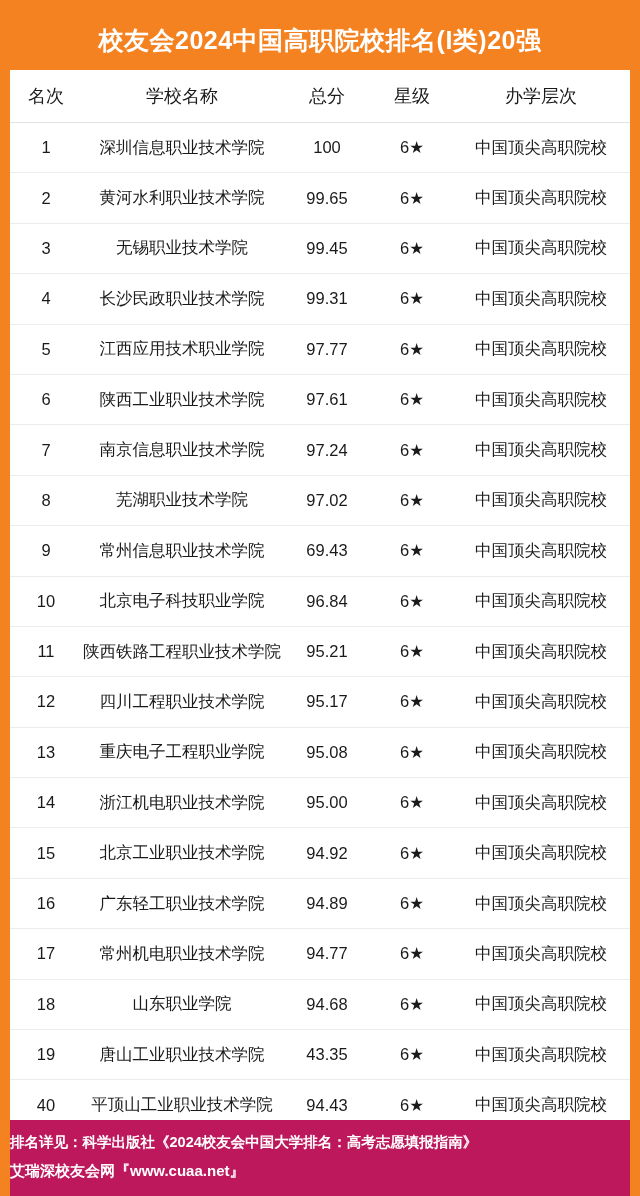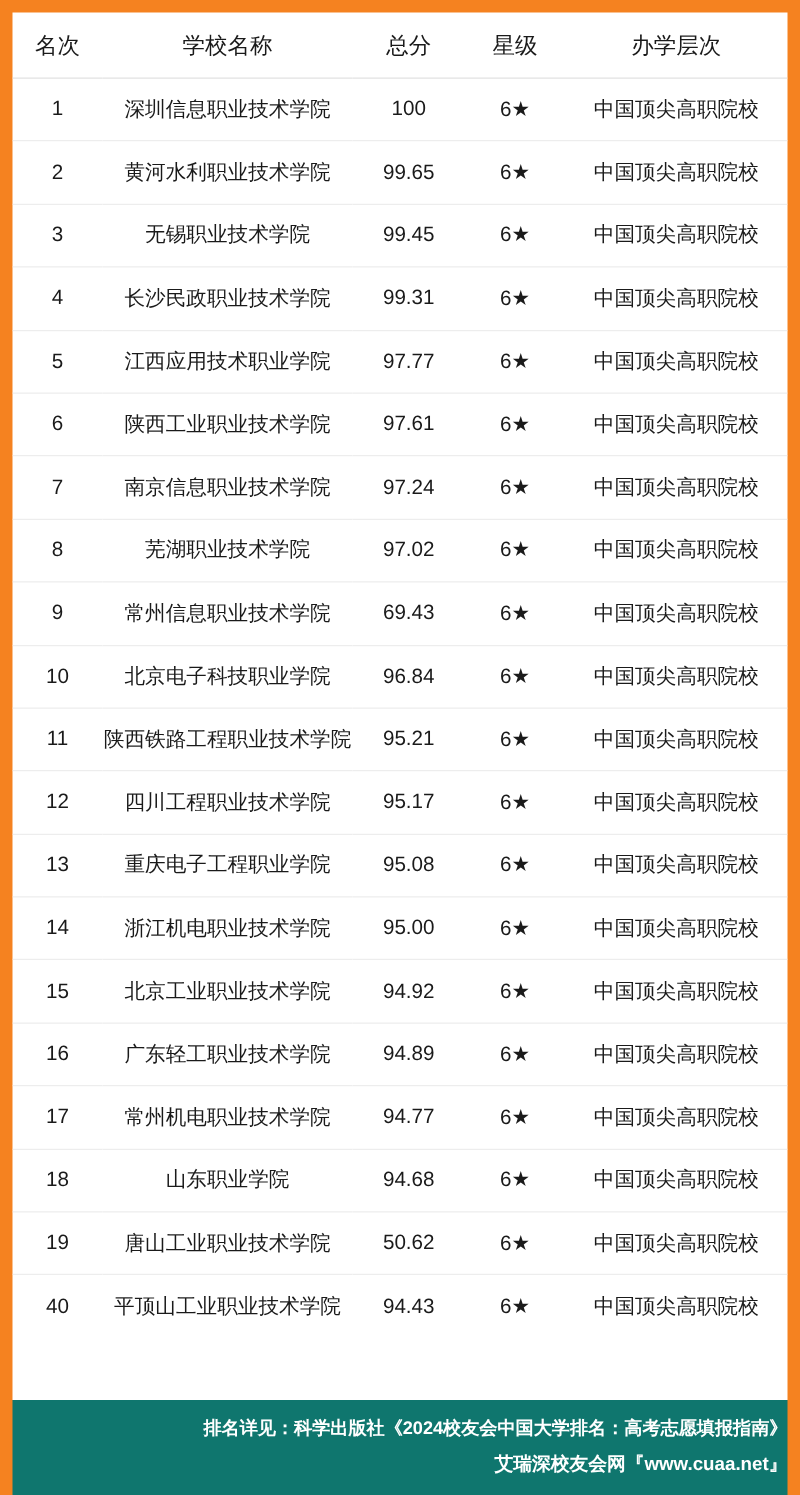--- a/index.html
+++ b/index.html
@@ -68,42 +68,43 @@
   }
   .col-rank { width: 72px; }
   .col-name { width: 200px; }
   .col-score { width: 90px; }
   .col-star { width: 80px; }
   .col-level { width: 178px; }
   .star {
     letter-spacing: 0px;
   }
   .footer {
-    background: #0f766e;
+    background: #be185d;
     color: #ffffff;
-    text-align: right;
+    text-align: left;
     padding: 13px 0 15px 0;
     flex: none;
   }
   .footer-line1 {
     font-size: 14.5px;
     font-weight: bold;
     margin-bottom: 10px;
   }
   .footer-line2 {
     font-size: 15px;
     font-weight: bold;
   }
 </style>
 </head>
 <body>
 
 <div class="page">
   <div class="card">
 
+    <div class="title-bar">校友会2024中国高职院校排名(I类)20强</div>
 
     <table>
       <thead>
         <tr>
           <th class="col-rank">名次</th>
           <th class="col-name">学校名称</th>
           <th class="col-score">总分</th>
           <th class="col-star">星级</th>
           <th class="col-level">办学层次</th>
         </tr>
@@ -231,21 +232,21 @@
           <tr>
             <td class="col-rank">18</td>
             <td class="col-name">山东职业学院</td>
             <td class="col-score">94.68</td>
             <td class="col-star star">6★</td>
             <td class="col-level">中国顶尖高职院校</td>
           </tr>
           <tr>
             <td class="col-rank">19</td>
             <td class="col-name">唐山工业职业技术学院</td>
-            <td class="col-score">50.62</td>
+            <td class="col-score">43.35</td>
             <td class="col-star star">6★</td>
             <td class="col-level">中国顶尖高职院校</td>
           </tr>
           <tr>
             <td class="col-rank">40</td>
             <td class="col-name">平顶山工业职业技术学院</td>
             <td class="col-score">94.43</td>
             <td class="col-star star">6★</td>
             <td class="col-level">中国顶尖高职院校</td>
           </tr>

